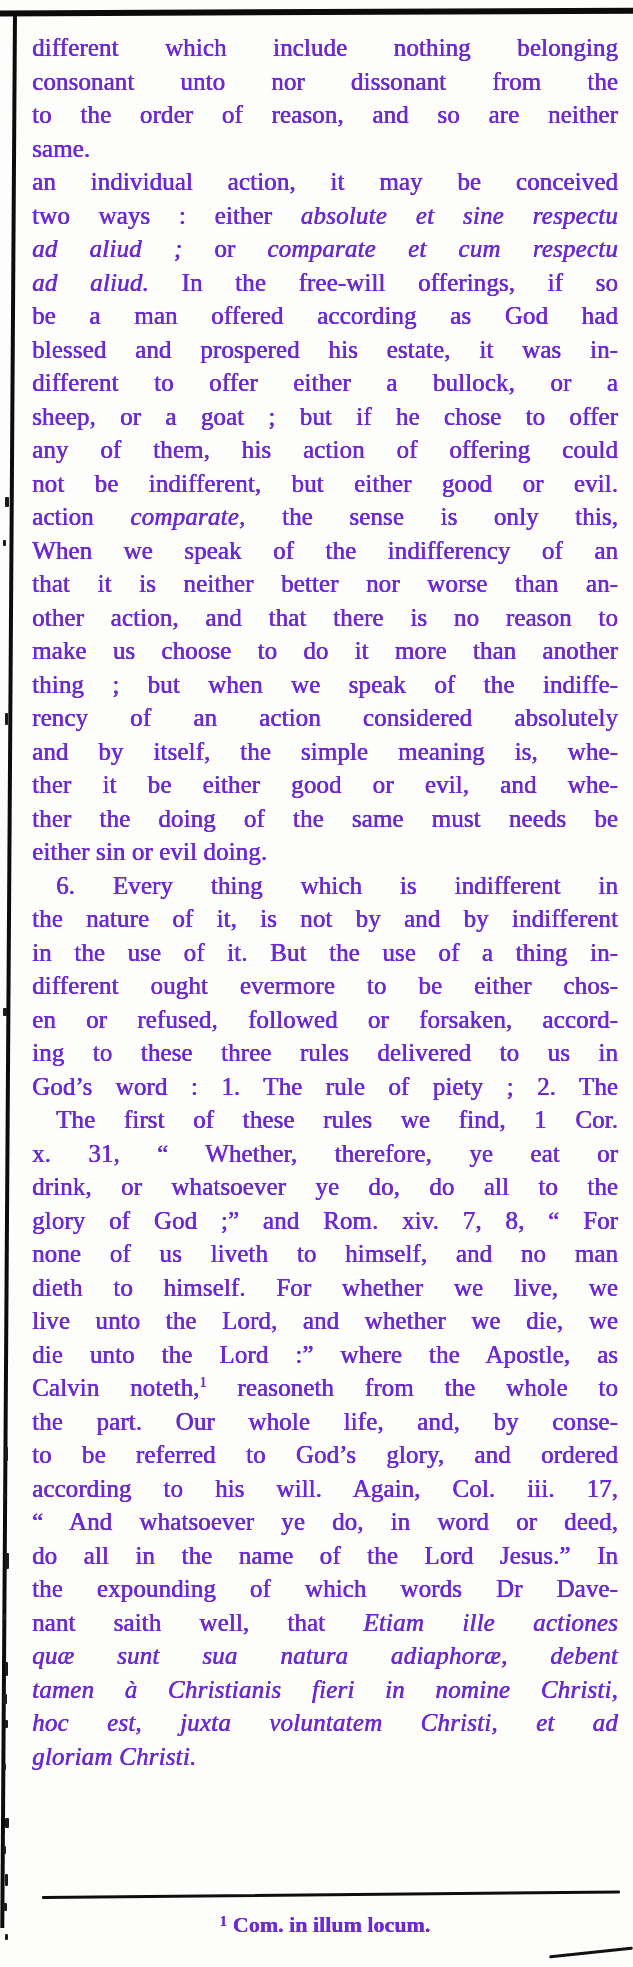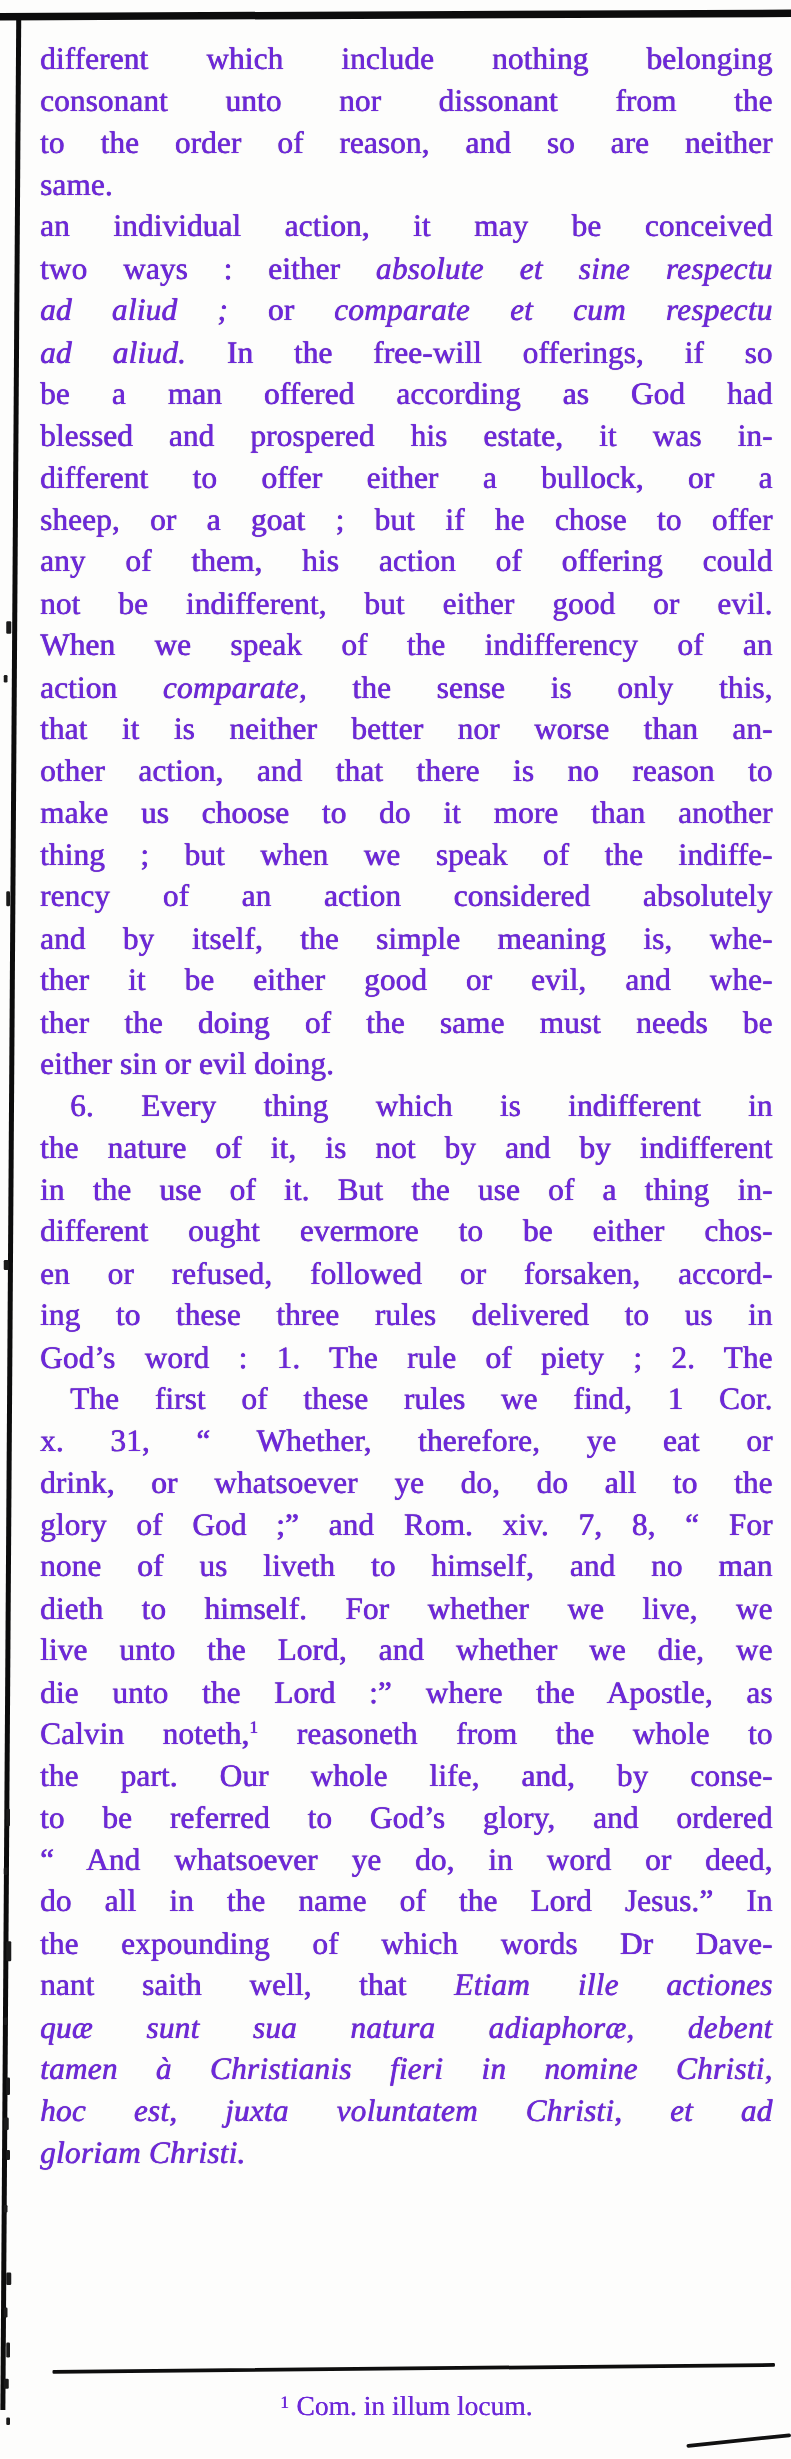--- a/index.html
+++ b/index.html
@@ -65,21 +65,21 @@
     transform: rotate(-0.55deg);
     transform-origin: left center;
     border-radius: 1px;
   }
   #footnote {
     position: absolute;
     left: 32px; top: 1912px;
     width: 586px;
     text-align: center;
     font-size: 22px;
-    font-weight: 400;
+    font-weight: 700;
     text-shadow: 0.3px 0 0 currentColor;
   }
   #footnote sup {
     font-size: 14px;
     line-height: 0;
     vertical-align: 6px;
     margin-right: 6px;
   }
   #corner-artifact {
     position: absolute;
@@ -125,22 +125,22 @@
       <div class="line"><span>an individual action, it may be conceived</span></div>
       <div class="line"><span>two ways : either </span><i>absolute et sine respectu</i></div>
       <div class="line"><i>ad aliud ;</i><span> or </span><i>comparate et cum respectu</i></div>
       <div class="line"><i>ad aliud.</i><span> In the free-will offerings, if so</span></div>
       <div class="line"><span>be a man offered according as God had</span></div>
       <div class="line"><span>blessed and prospered his estate, it was in-</span></div>
       <div class="line"><span>different to offer either a bullock, or a</span></div>
       <div class="line"><span>sheep, or a goat ; but if he chose to offer</span></div>
       <div class="line"><span>any of them, his action of offering could</span></div>
       <div class="line"><span>not be indifferent, but either good or evil.</span></div>
+      <div class="line"><span>action </span><i>comparate,</i><span> the sense is only this,</span></div>
       <div class="line"><span>When we speak of the indifferency of an</span></div>
-      <div class="line"><span>action </span><i>comparate,</i><span> the sense is only this,</span></div>
       <div class="line"><span>that it is neither better nor worse than an-</span></div>
       <div class="line"><span>other action, and that there is no reason to</span></div>
       <div class="line"><span>make us choose to do it more than another</span></div>
       <div class="line"><span>thing ; but when we speak of the indiffe-</span></div>
       <div class="line"><span>rency of an action considered absolutely</span></div>
       <div class="line"><span>and by itself, the simple meaning is, whe-</span></div>
       <div class="line"><span>ther it be either good or evil, and whe-</span></div>
       <div class="line"><span>ther the doing of the same must needs be</span></div>
       <div class="line end"><span>either sin or evil doing.</span></div>
       <div class="line indent"><span>6. Every thing which is indifferent in</span></div>
@@ -154,20 +154,21 @@
       <div class="line"><span>x. 31, “ Whether, therefore, ye eat or</span></div>
       <div class="line"><span>drink, or whatsoever ye do, do all to the</span></div>
       <div class="line"><span>glory of God ;” and Rom. xiv. 7, 8, “ For</span></div>
       <div class="line"><span>none of us liveth to himself, and no man</span></div>
       <div class="line"><span>dieth to himself. For whether we live, we</span></div>
       <div class="line"><span>live unto the Lord, and whether we die, we</span></div>
       <div class="line"><span>die unto the Lord :” where the Apostle, as</span></div>
       <div class="line"><span>Calvin noteth,</span><sup>1</sup><span> reasoneth from the whole to</span></div>
       <div class="line"><span>the part. Our whole life, and, by conse-</span></div>
       <div class="line"><span>to be referred to God’s glory, and ordered</span></div>
+      <div class="line"><span>according to his will. Again, Col. iii. 17,</span></div>
       <div class="line"><span>“ And whatsoever ye do, in word or deed,</span></div>
       <div class="line"><span>do all in the name of the Lord Jesus.” In</span></div>
       <div class="line"><span>the expounding of which words Dr Dave-</span></div>
       <div class="line"><span>nant saith well, that </span><i>Etiam ille actiones</i></div>
       <div class="line"><i>quæ sunt sua natura adiaphoræ, debent</i></div>
       <div class="line"><i>tamen à Christianis fieri in nomine Christi,</i></div>
       <div class="line"><i>hoc est, juxta voluntatem Christi, et ad</i></div>
       <div class="line end"><i>gloriam Christi.</i></div>
     </div>
 

